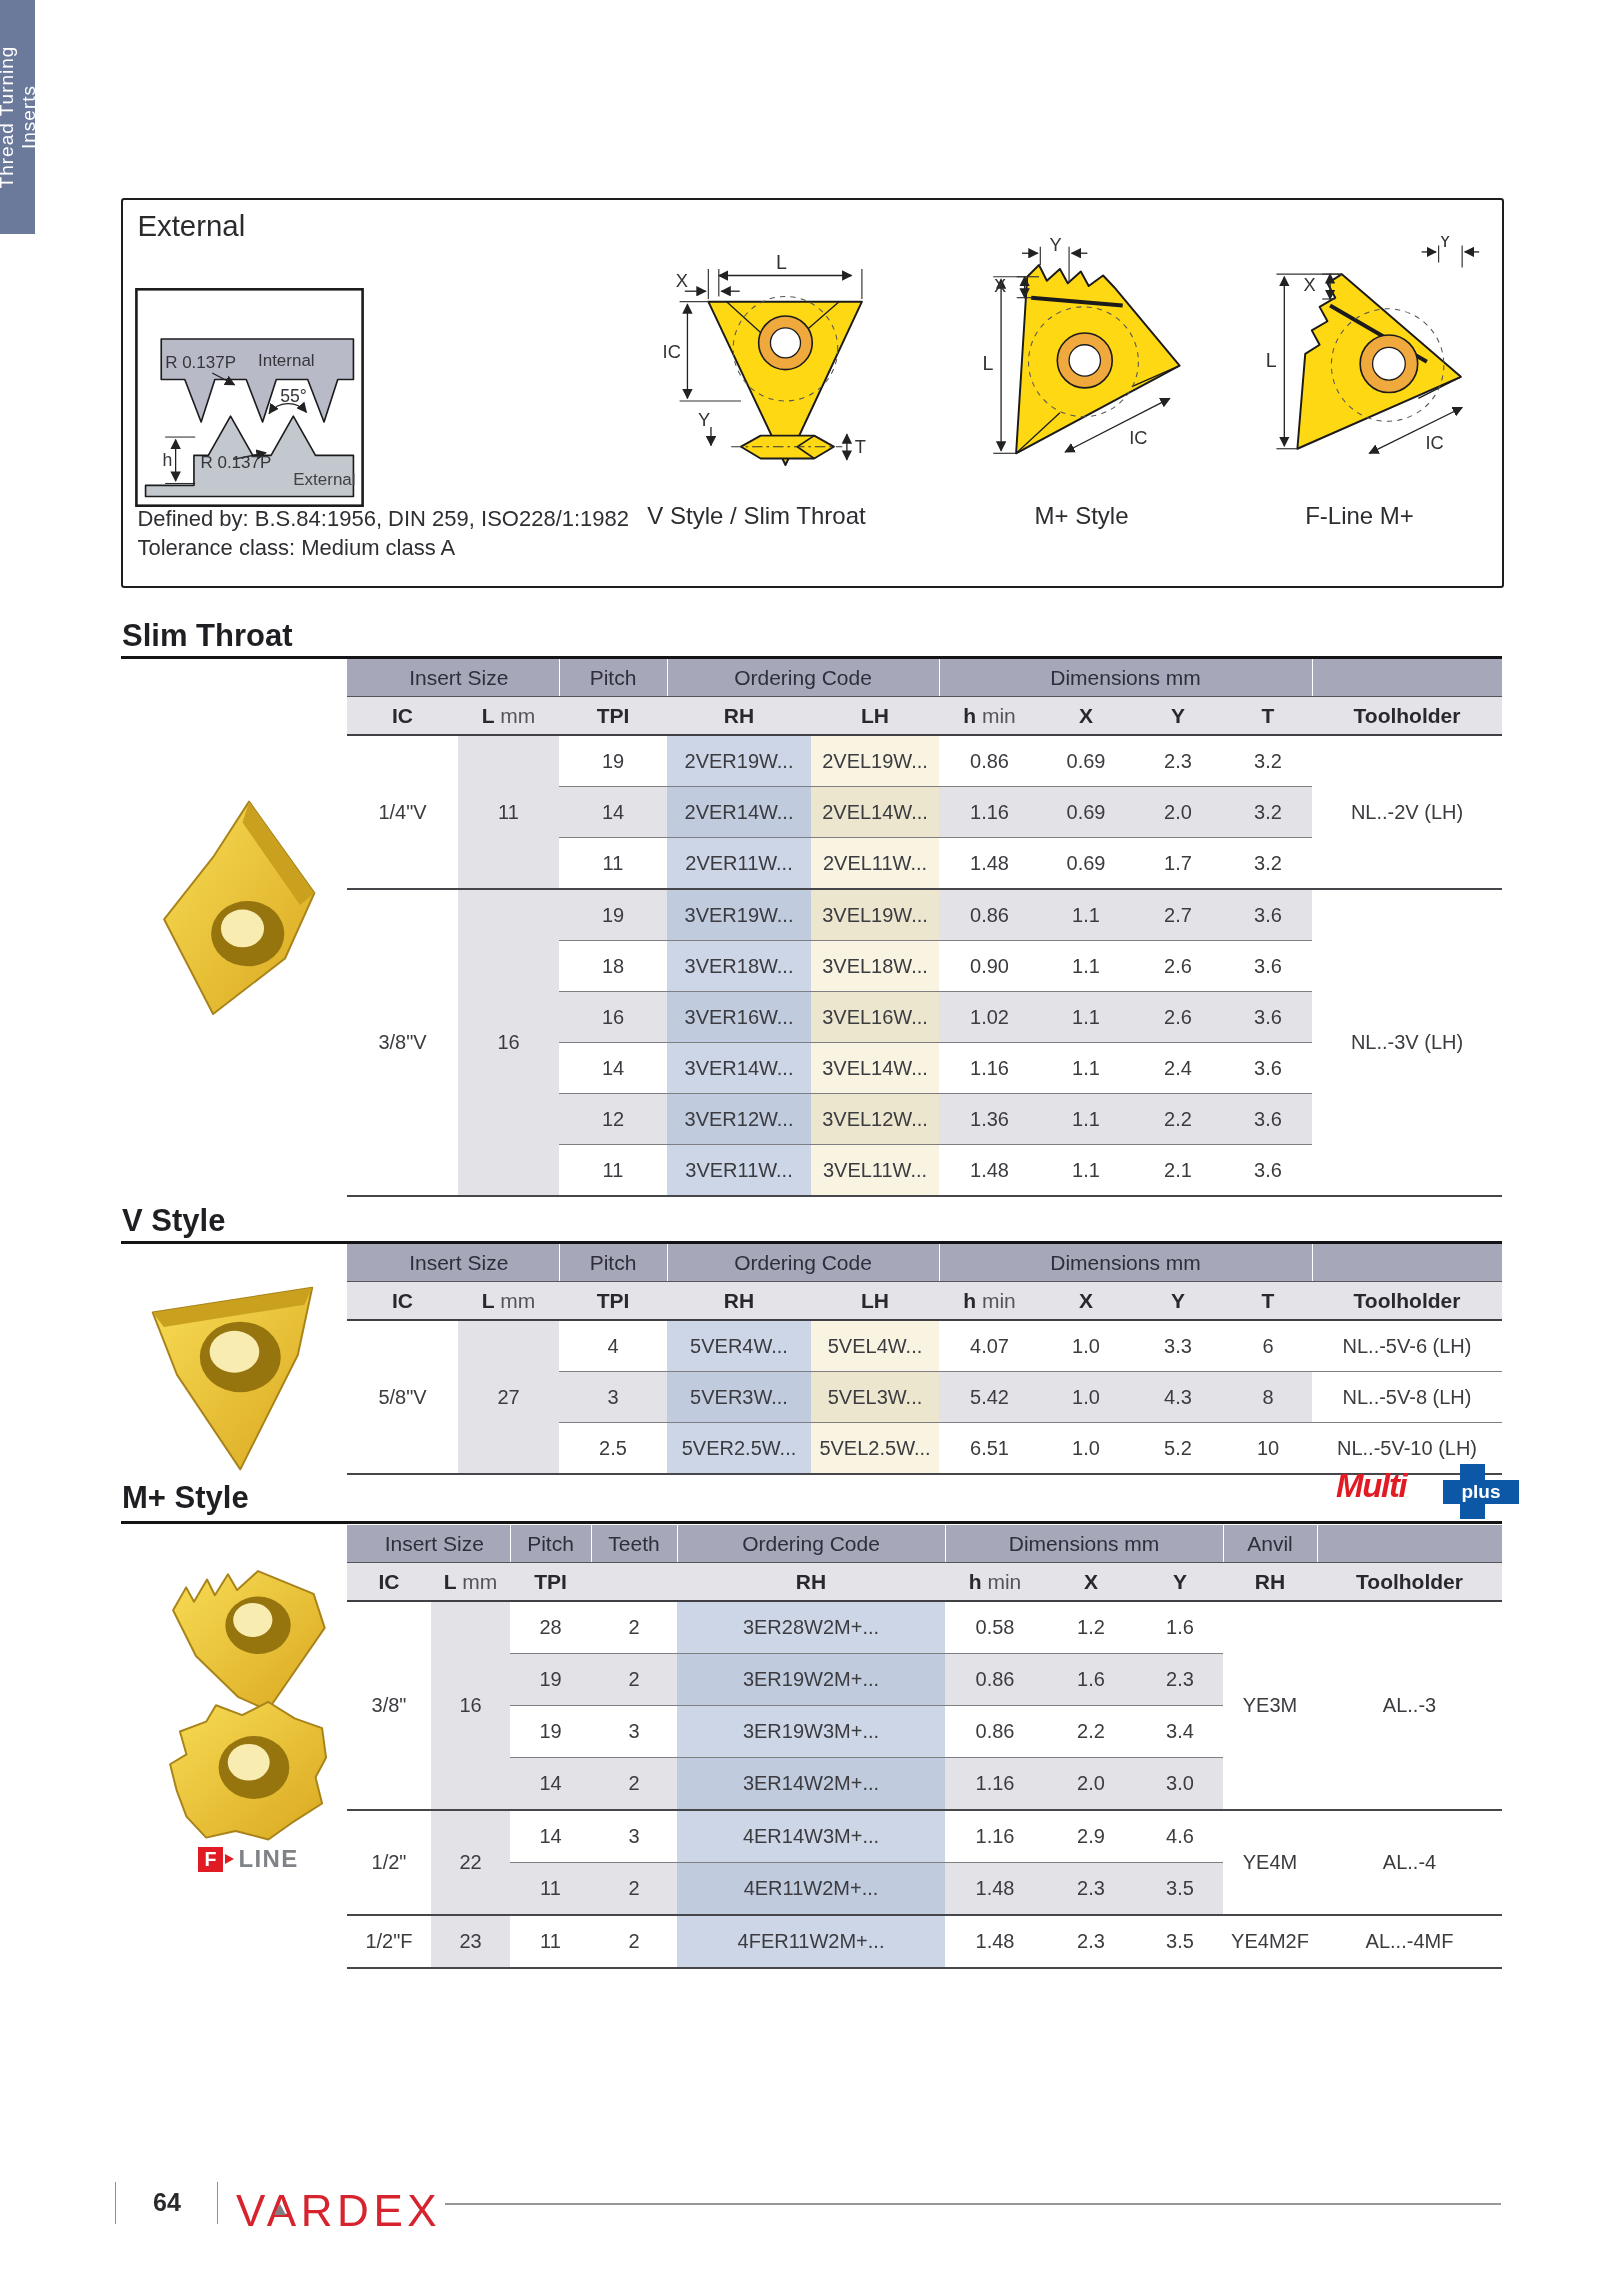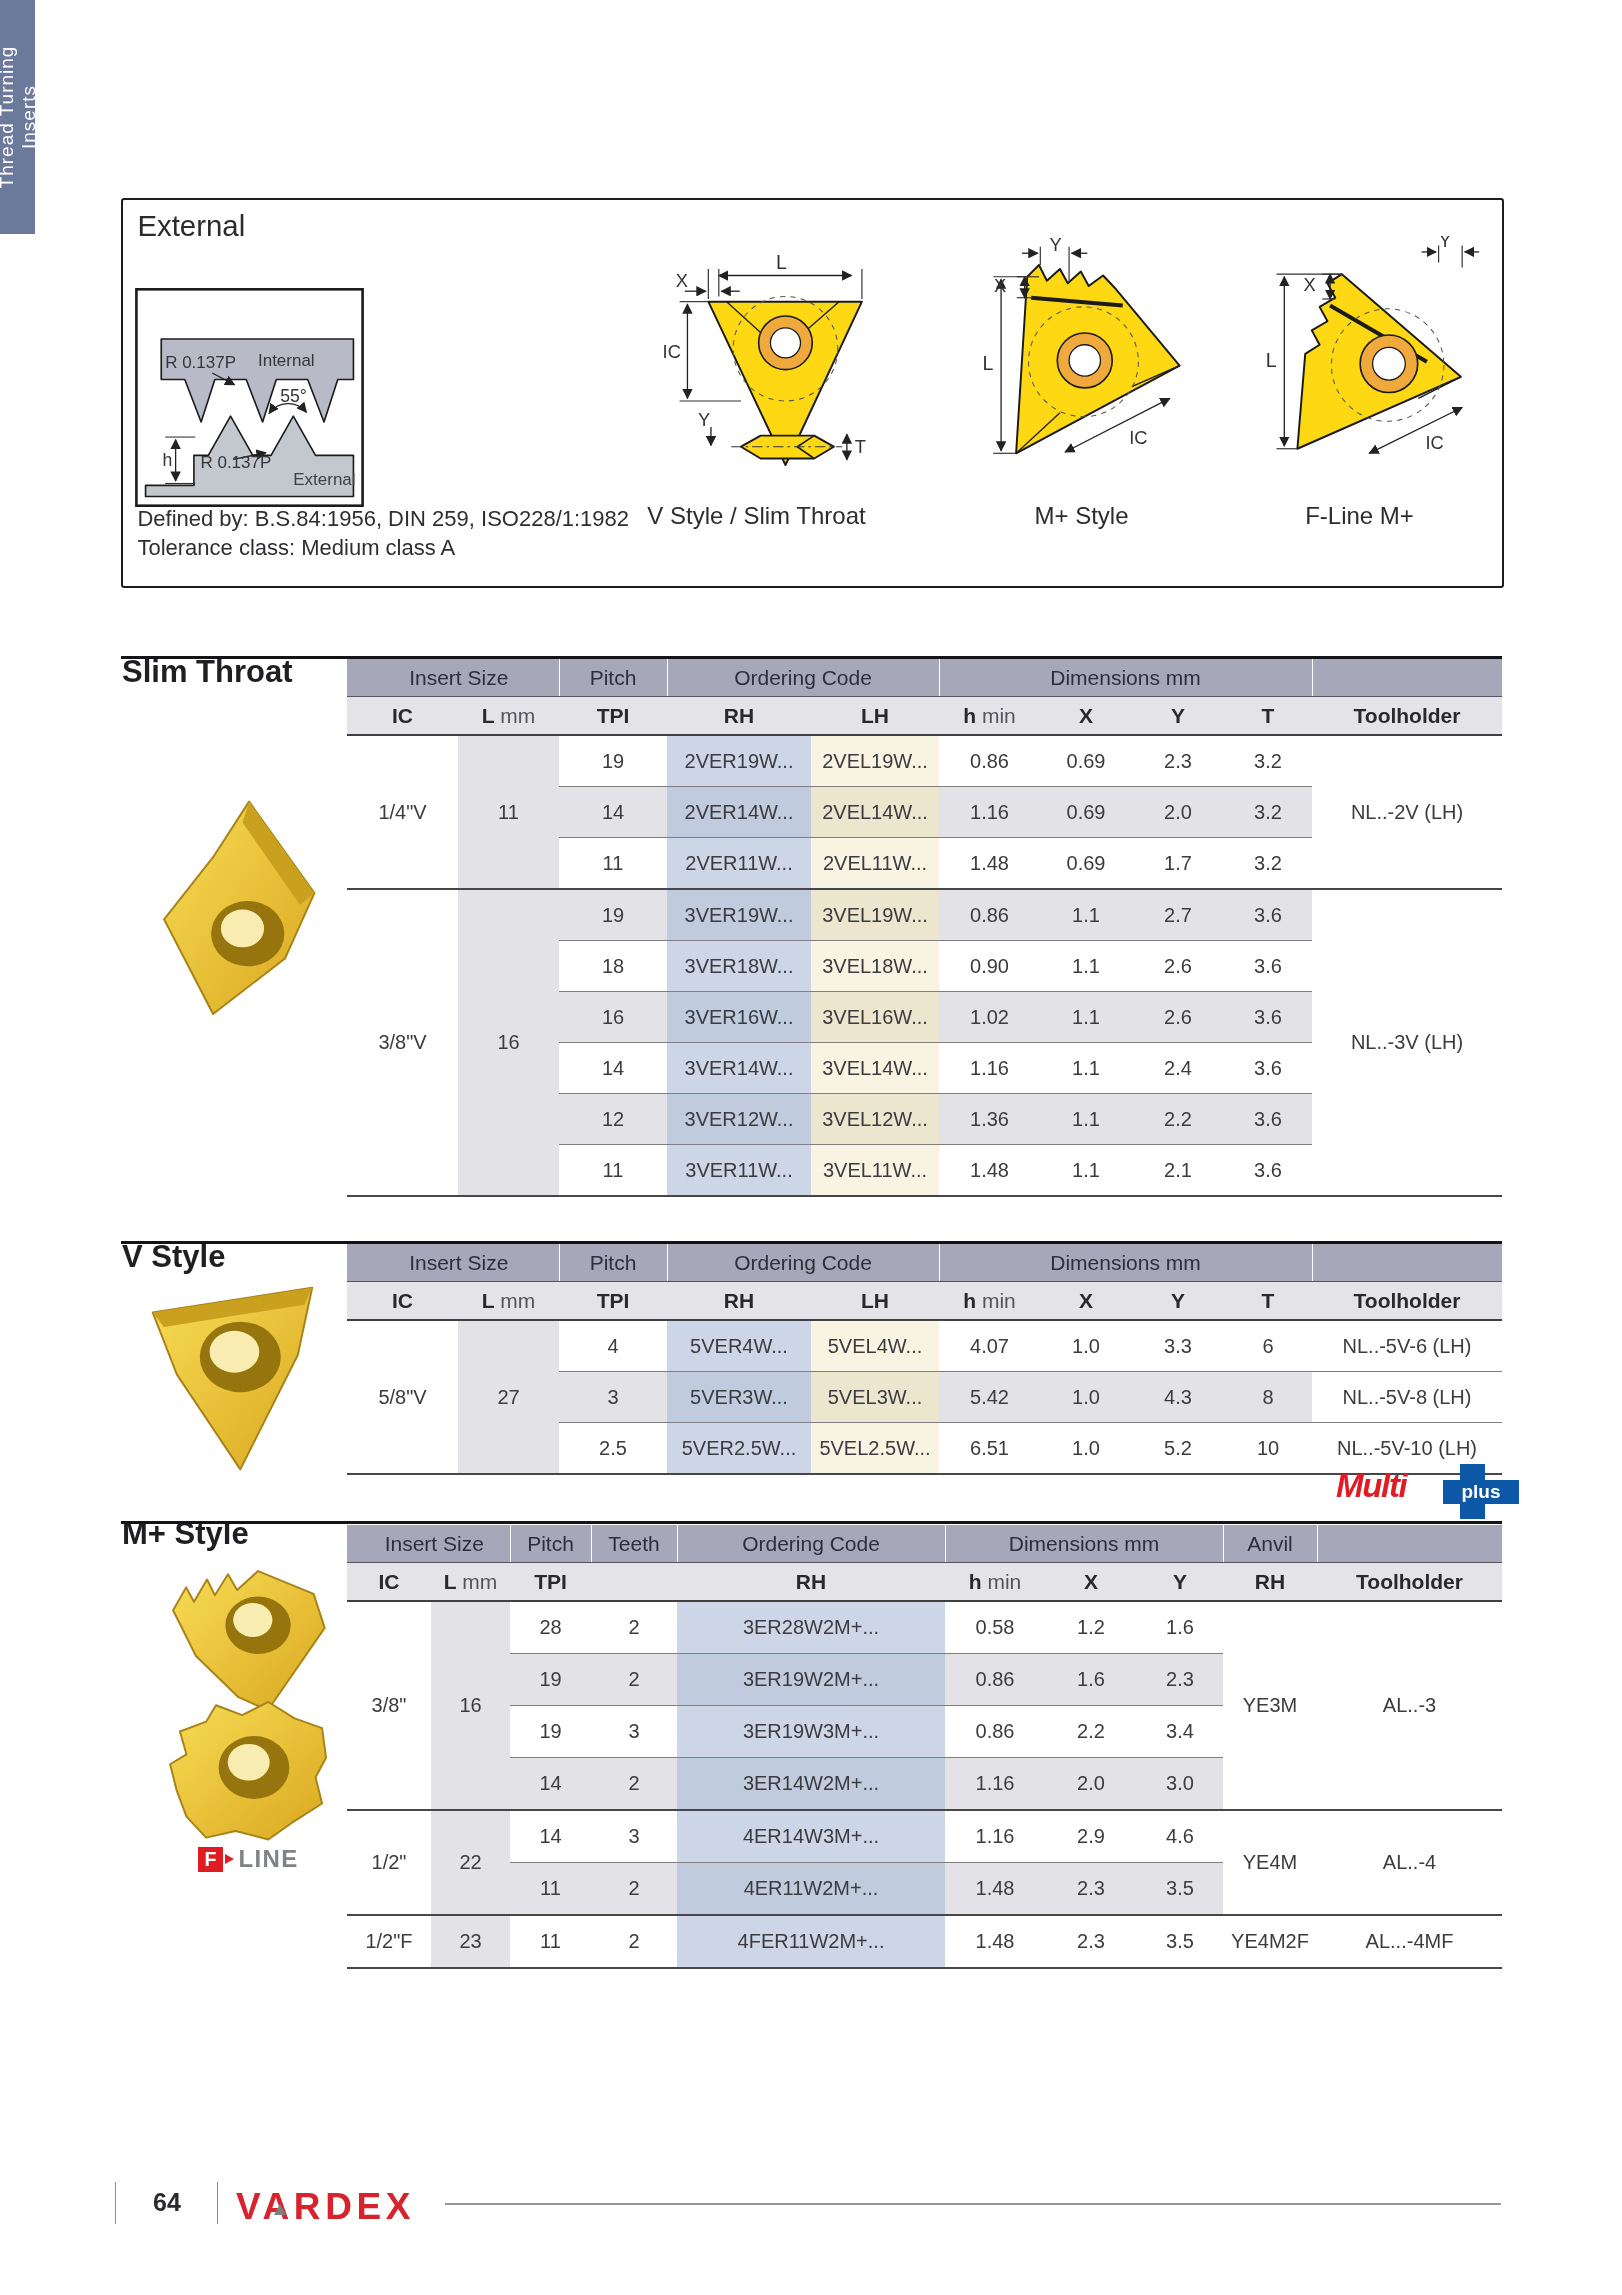--- a/index.html
+++ b/index.html
@@ -20,21 +20,21 @@
   .pt-sub{font-size:24px;font-weight:normal;color:#2a2a2e;margin-left:9.2px;}
 
   
   .ext-box{position:absolute;left:121px;top:198px;width:1379px;height:386px;
            border:2px solid #1d1d20;border-radius:3.3px;background:#fff;}
   .ext-title{position:absolute;left:14.4px;top:9.2px;font-size:29.4px;color:#2b2b2f;}
   .ext-note{position:absolute;left:14.4px;font-size:22px;color:#2e2e33;}
   .d-cap{position:absolute;top:302px;font-size:24px;color:#2c2c31;text-align:center;}
 
   
-  .sec-h{position:absolute;left:122px;font-size:31px;font-weight:bold;color:#1f1f23;margin-top:36px;}
+  .sec-h{position:absolute;left:122px;font-size:31px;font-weight:bold;color:#1f1f23;}
   .rule{position:absolute;left:121px;width:1381px;height:3.3px;background:#141417;}
 
   
   .tbl-mount{position:absolute;left:347px;}
   table.dtable{border-collapse:collapse;table-layout:fixed;}
   .dtable th,.dtable td{padding:0;text-align:center;vertical-align:middle;overflow:hidden;}
   .dtable tr.ghead th{height:37px;background:#a6a8ba;font-weight:400;font-size:21px;color:#2e2f3a;
         border-left:1.3px solid #ffffff;border-bottom:1.3px solid #55555c;}
   .dtable tr.ghead th:first-child{border-left:none;padding-left:12px;}
   .dtable tr.shead th{height:37px;background:#e4e4e8;font-size:21px;font-weight:bold;color:#28282d;
@@ -65,21 +65,21 @@
   .fbox{width:25px;height:25px;background:#e01b24;color:#fff;font-weight:bold;font-size:19.6px;
         display:flex;align-items:center;justify-content:center;}
   .farr{width:0;height:0;border-top:5.9px solid transparent;border-bottom:5.9px solid transparent;
         border-left:9.2px solid #e01b24;margin-left:-2.6px;}
   .fword{font-size:24px;font-weight:bold;color:#7f8387;letter-spacing:1.3px;}
 
   
   .f-bar{position:absolute;width:1.3px;height:42px;background:#8e8e92;top:2182px;}
   .f-num{position:absolute;left:131px;top:2188px;width:72px;text-align:center;
          font-size:25px;font-weight:bold;color:#2a2a2e;}
-  .vardex{position:absolute;left:236px;top:2186px;font-size:37px;font-weight:700;
+  .vardex{position:absolute;left:236px;top:2186px;font-size:44px;font-weight:400;
           color:#d6232e;letter-spacing:4.6px;}
   .vtri{position:absolute;left:38px;top:17.7px;width:0;height:0;border-left:6.5px solid transparent;
         border-right:6.5px solid transparent;border-bottom:11px solid #7d7f83;}
   .f-rule{position:absolute;left:445px;top:2203px;width:1056px;height:2px;background:#97979b;}
 
   svg text{font-family:"Liberation Sans",sans-serif;}
 </style>
 </head>
 <body>
 

